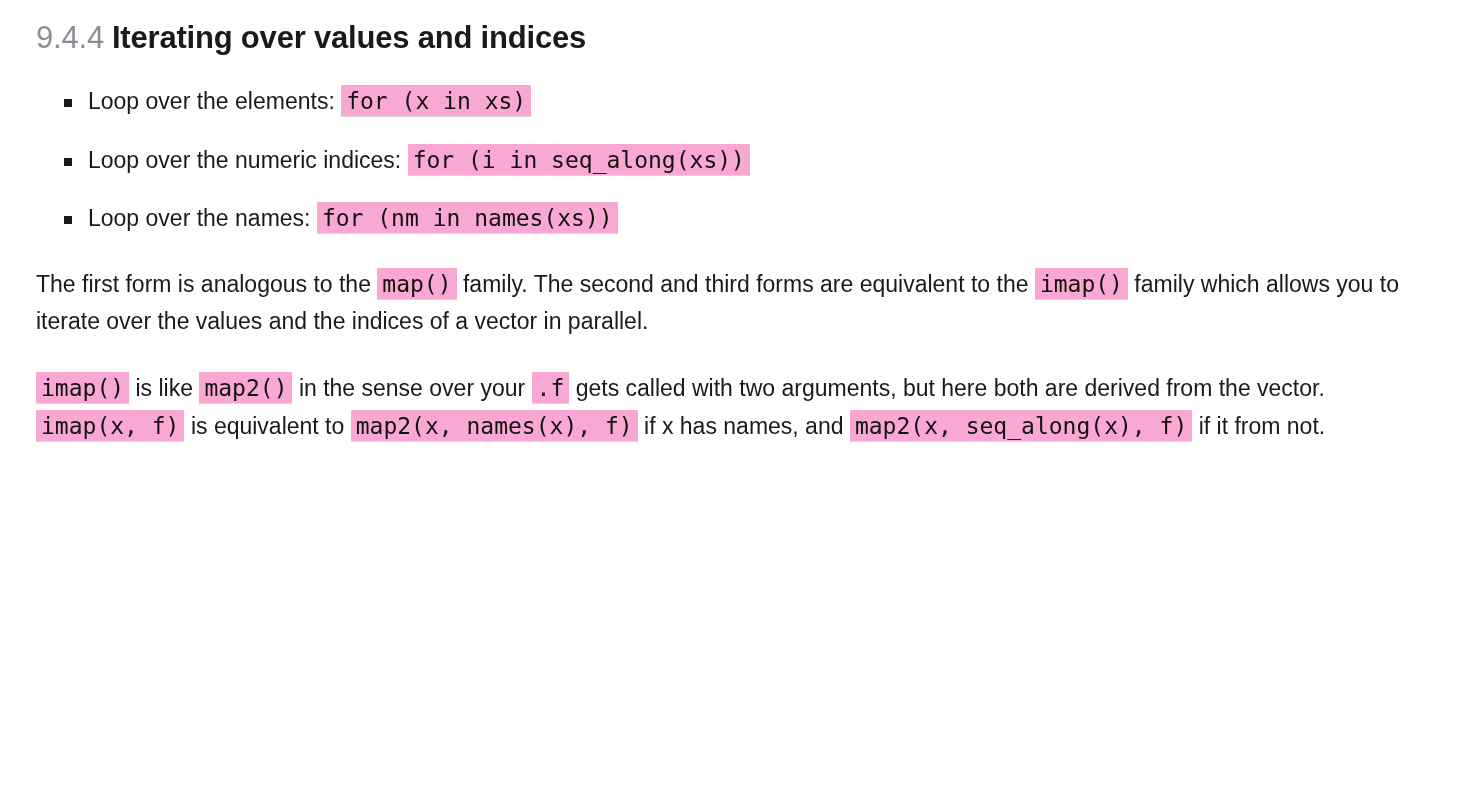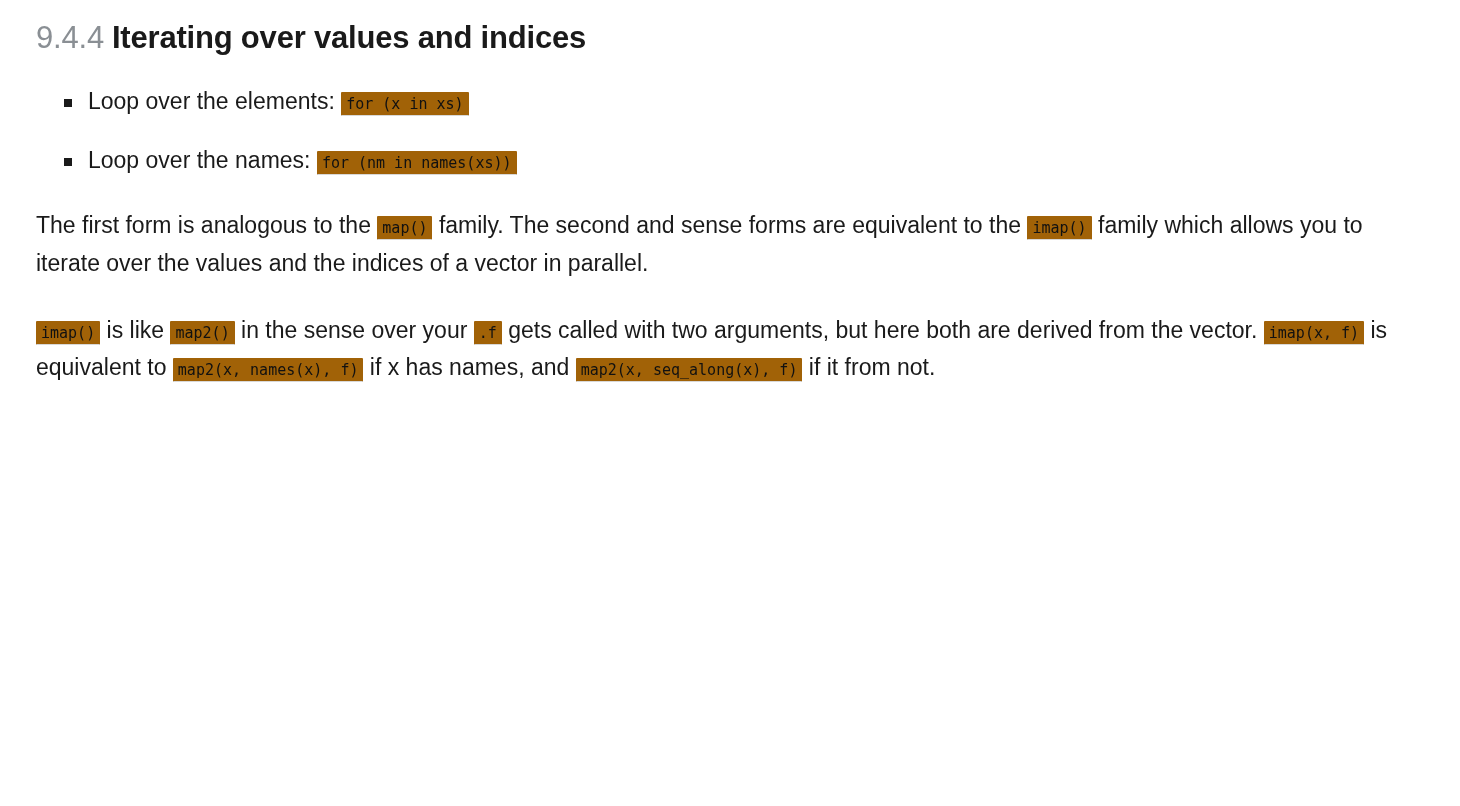--- a/index.html
+++ b/index.html
@@ -53,22 +53,22 @@
     content: "";
     position: absolute;
     left: 28px;
     top: 15px;
     width: 8px;
     height: 8px;
     background: #1a1a1a;
   }
   code {
     font-family: "DejaVu Sans Mono", monospace;
-    font-size: 15px;
-    background: #a16207;
+    font-size: 23px;
+    background: #f9a8d4;
     border-bottom: 1px solid #d8d8d8;
     padding: 3px 5px 2px 5px;
     border-radius: 1px;
     white-space: pre;
     color: #111111;
   }
   p.para code, li code {
     line-height: 1;
   }
 </style>
@@ -81,29 +81,33 @@
     <span class="secnum">9.4.4</span><span>Iterating over values and indices</span>
   </h2>
 
 
   <ul class="bullets">
     <li>
       <span>Loop over the elements:</span>
       <code>for (x in xs)</code>
     </li>
     <li>
+      <span>Loop over the numeric indices:</span>
+      <code>for (i in seq_along(xs))</code>
+    </li>
+    <li>
       <span>Loop over the names:</span>
       <code>for (nm in names(xs))</code>
     </li>
   </ul>
 
   <p class="para">
     <span>The first form is analogous to the</span>
     <code>map()</code>
-    <span>family. The second and sense forms are equivalent to the</span>
+    <span>family. The second and third forms are equivalent to the</span>
     <code>imap()</code>
     <span>family which allows you to iterate over the values and the indices of a vector in parallel.</span>
   </p>
 
   <p class="para">
     <code>imap()</code>
     <span>is like</span>
     <code>map2()</code>
     <span>in the sense over your</span>
     <code>.f</code>

